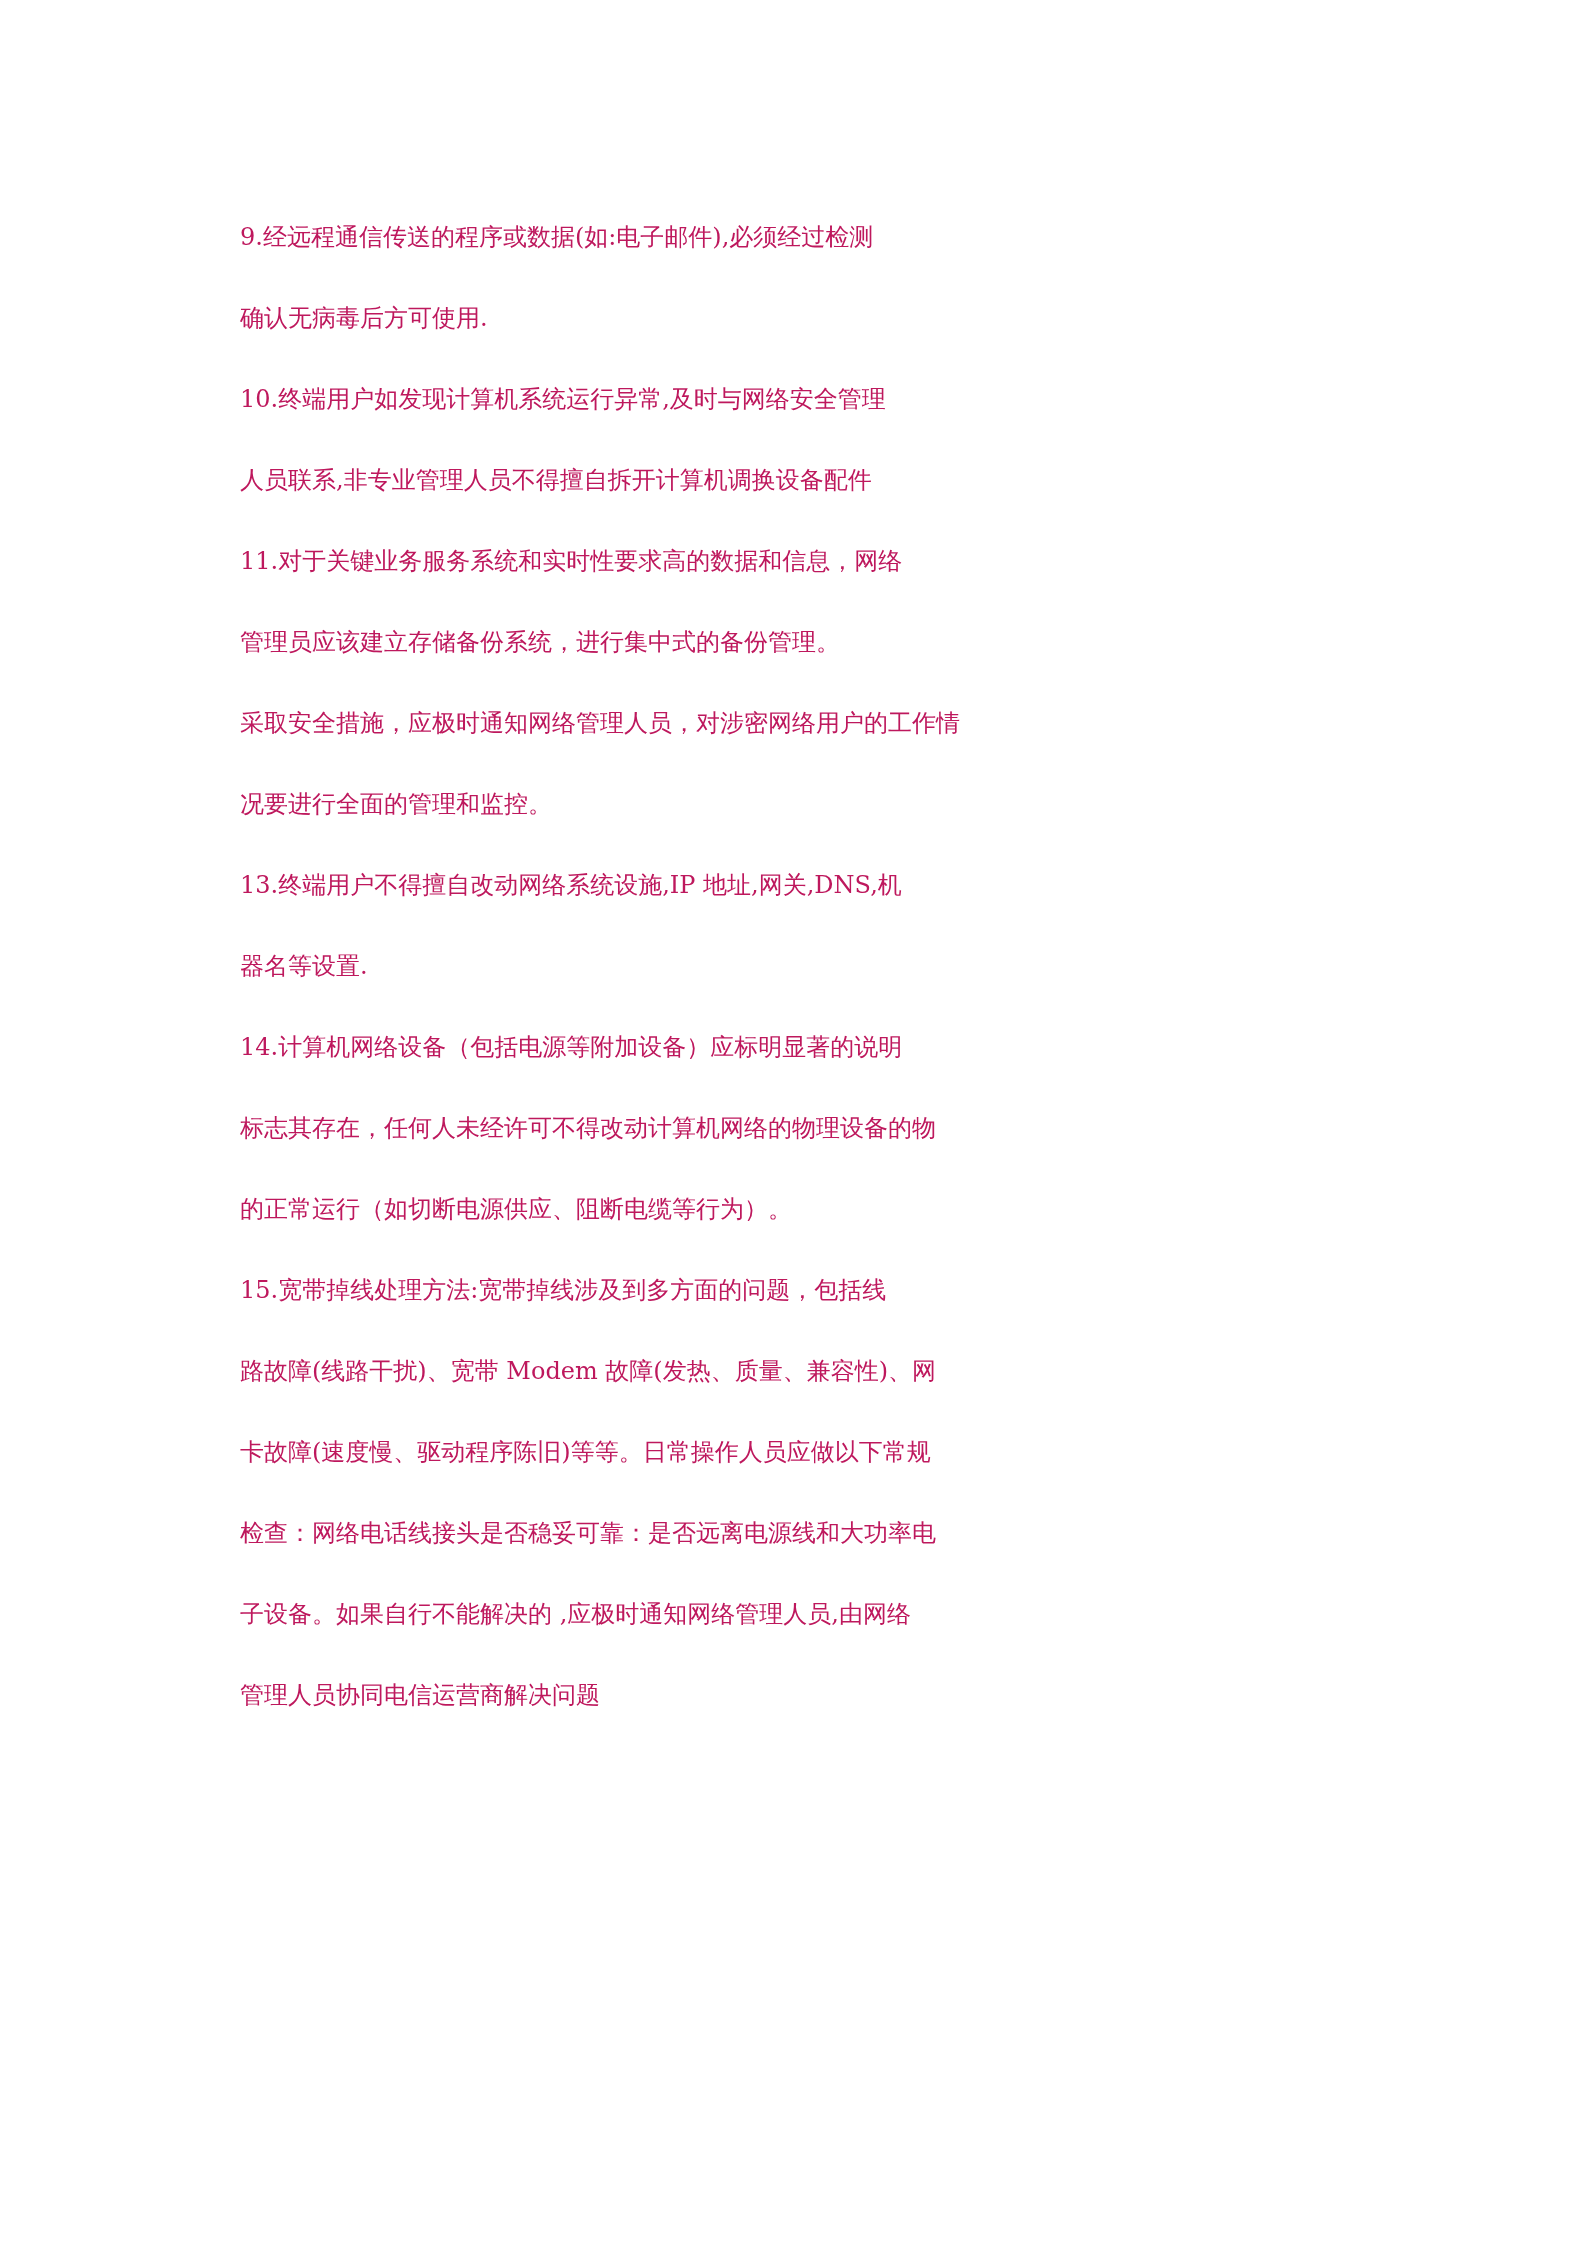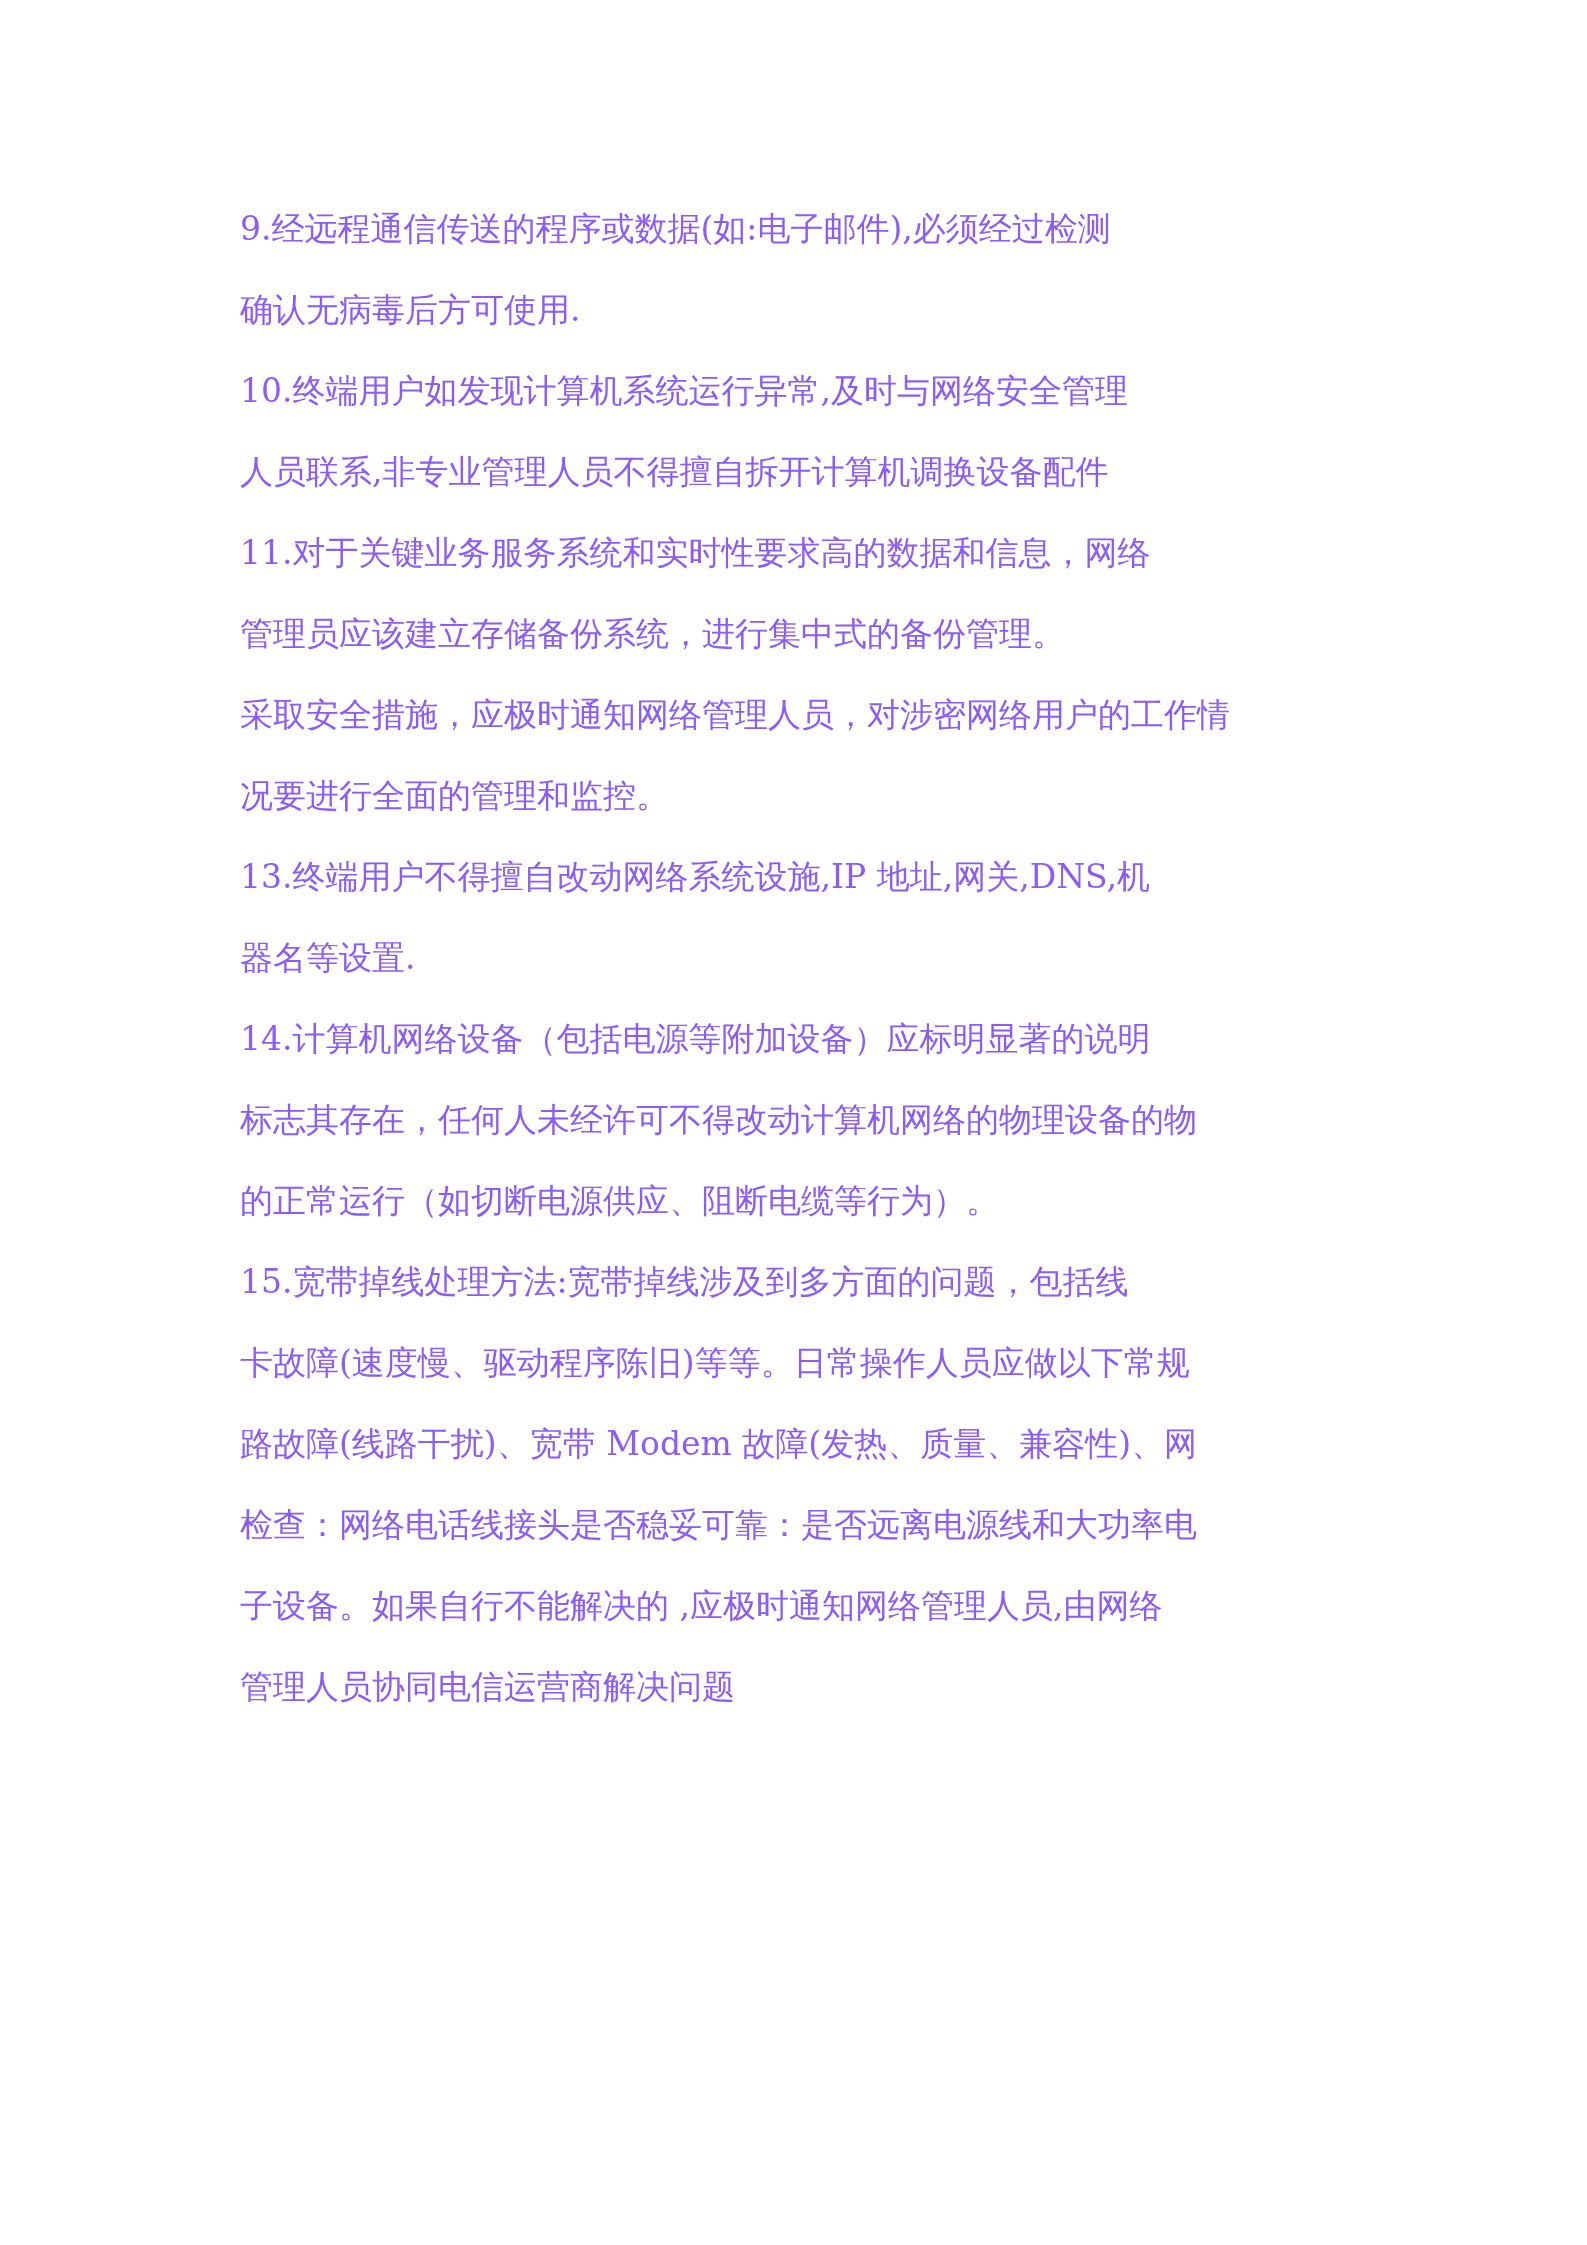--- a/index.html
+++ b/index.html
@@ -17,25 +17,25 @@
     position: absolute;
     left: 0;
     top: 0;
     width: 1587px;
     height: 2245px;
     background: #ffffff;
   }
   .text-block {
     position: absolute;
     left: 240px;
-    top: 202px;
+    top: 210px;
     width: 1130px;
     font-family: "DejaVu Serif", "Liberation Serif", serif;
-    font-size: 33px;
-    color: #8b5cf6;
+    font-size: 24px;
+    color: #be185d;
     letter-spacing: 0px;
   }
   .line {
     height: 81px;
     line-height: 54px;
     white-space: nowrap;
     margin: 0;
   }
 </style>
 </head>
@@ -50,19 +50,19 @@
     <p class="line">11.对于关键业务服务系统和实时性要求高的数据和信息，网络</p>
     <p class="line">管理员应该建立存储备份系统，进行集中式的备份管理。</p>
     <p class="line">采取安全措施，应极时通知网络管理人员，对涉密网络用户的工作情</p>
     <p class="line">况要进行全面的管理和监控。</p>
     <p class="line">13.终端用户不得擅自改动网络系统设施,IP 地址,网关,DNS,机</p>
     <p class="line">器名等设置.</p>
     <p class="line">14.计算机网络设备（包括电源等附加设备）应标明显著的说明</p>
     <p class="line">标志其存在，任何人未经许可不得改动计算机网络的物理设备的物</p>
     <p class="line">的正常运行（如切断电源供应、阻断电缆等行为）。</p>
     <p class="line">15.宽带掉线处理方法:宽带掉线涉及到多方面的问题，包括线</p>
+    <p class="line">路故障(线路干扰)、宽带 Modem 故障(发热、质量、兼容性)、网</p>
     <p class="line">卡故障(速度慢、驱动程序陈旧)等等。日常操作人员应做以下常规</p>
-    <p class="line">路故障(线路干扰)、宽带 Modem 故障(发热、质量、兼容性)、网</p>
     <p class="line">检查：网络电话线接头是否稳妥可靠：是否远离电源线和大功率电</p>
     <p class="line">子设备。如果自行不能解决的 ,应极时通知网络管理人员,由网络</p>
     <p class="line">管理人员协同电信运营商解决问题</p>
   </div>
 </div>
 
 </body></html>

